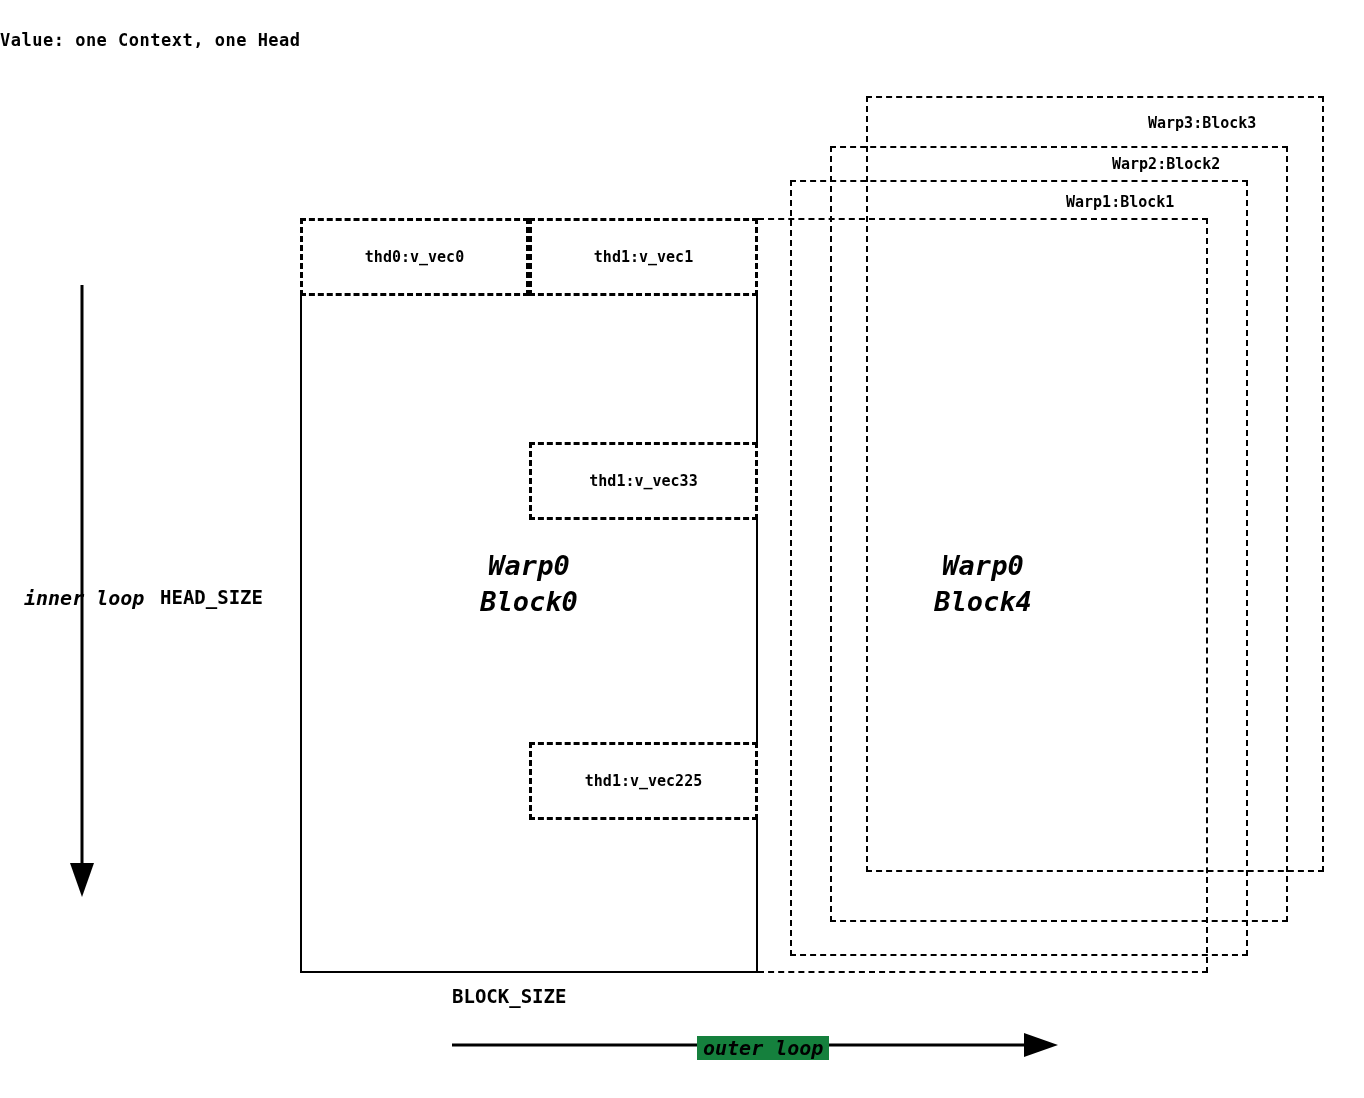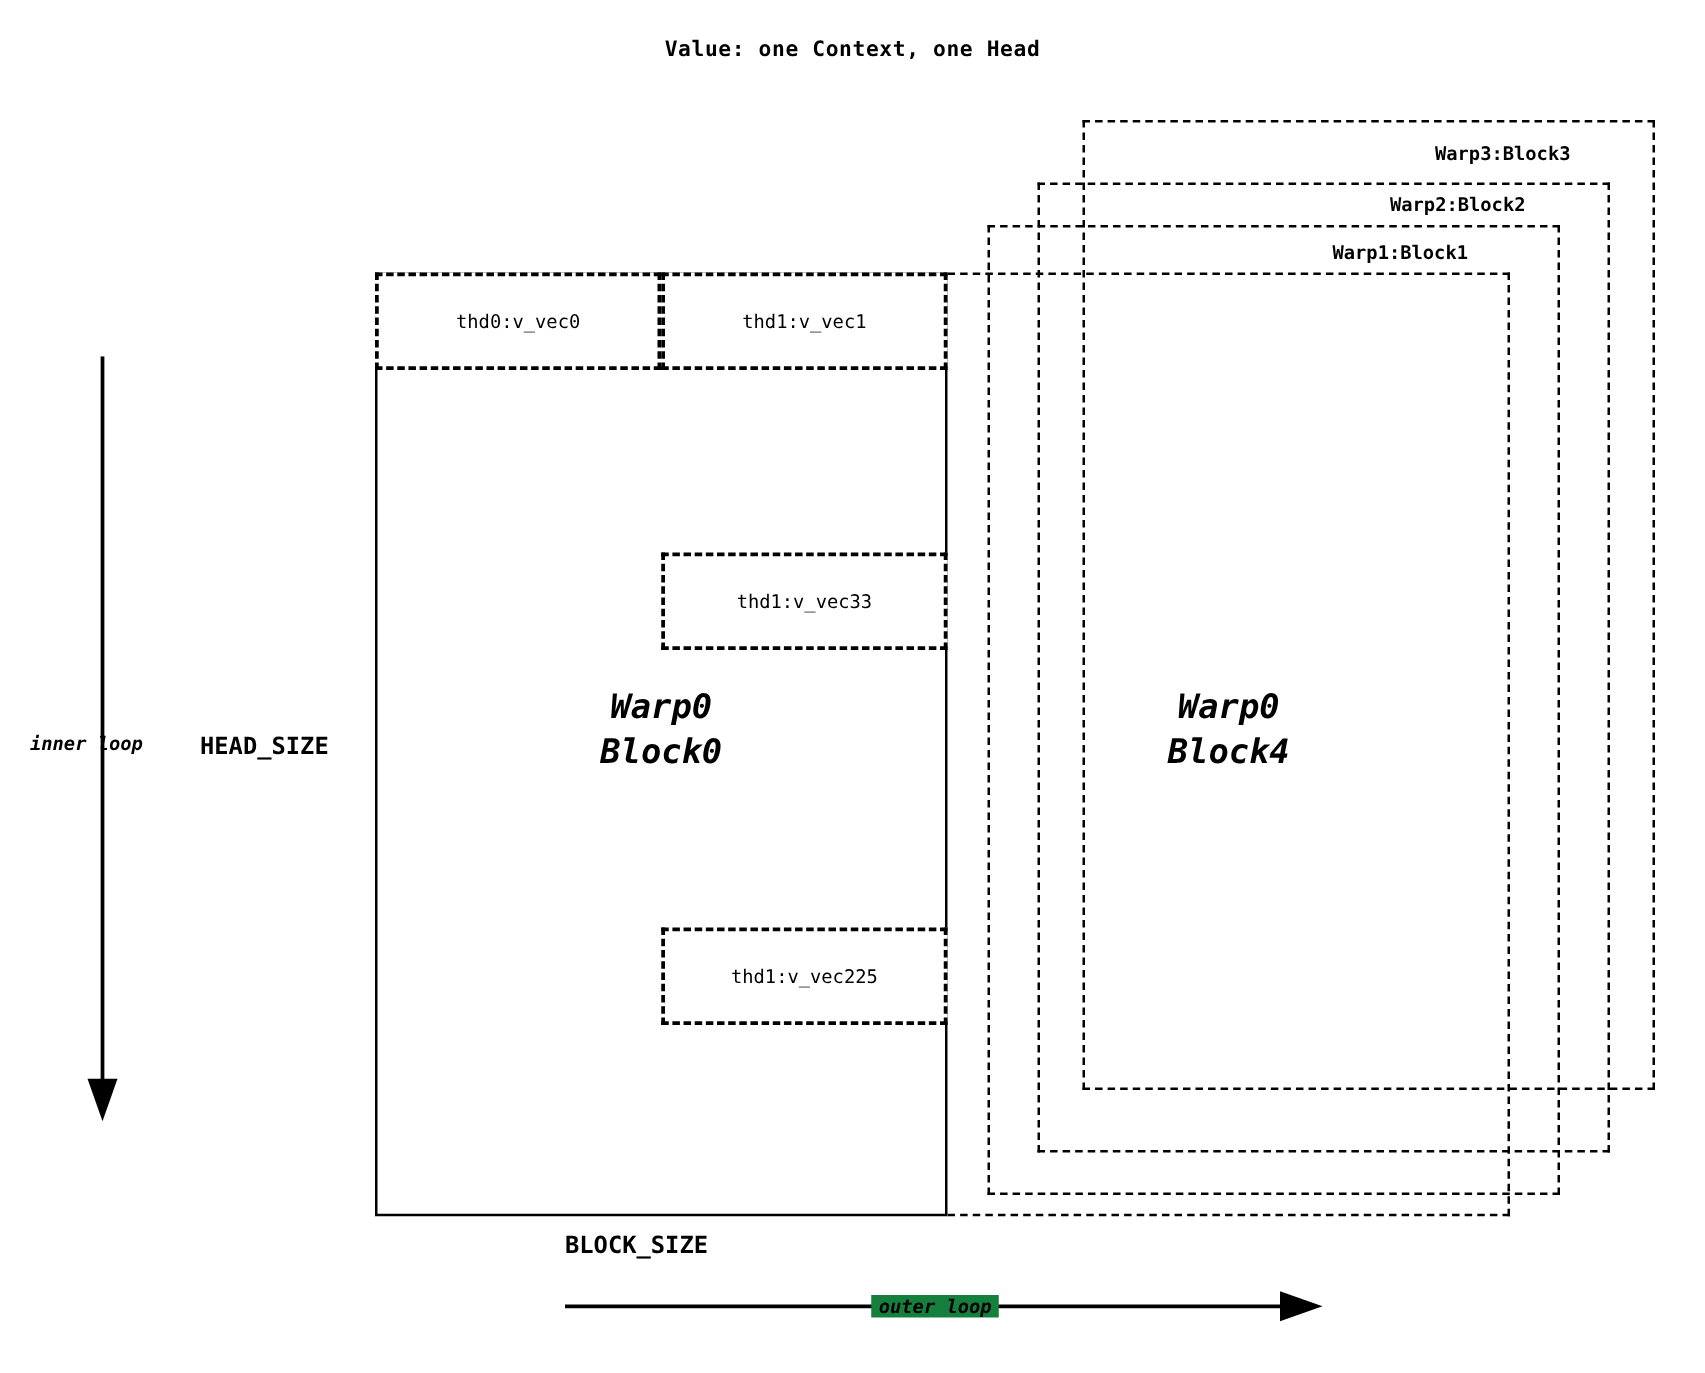--- a/index.html
+++ b/index.html
@@ -17,21 +17,20 @@
     height: 1098px;
     overflow: hidden;
   }
   .abs { position: absolute; }
 
   
   #title {
     left: 0;
     top: 30px;
     width: 1364px;
-    text-align: center;
     font-size: 17px;
     font-weight: bold;
     letter-spacing: 0.5px;
   }
 
   
   .back-block {
     border: 2px dashed #000;
     background: transparent;
     box-sizing: border-box;
@@ -66,21 +65,21 @@
   }
 
   
   .cell {
     border: 3px dashed #000;
     box-sizing: border-box;
     display: flex;
     align-items: center;
     justify-content: center;
     font-size: 15px;
-    font-weight: normal;
+    font-weight: bold;
     background: #fff;
     white-space: nowrap;
   }
 
   
   .warp-caption {
     text-align: center;
     font-size: 27px;
     font-weight: bold;
     font-style: italic;
@@ -88,21 +87,21 @@
     white-space: nowrap;
   }
 
   
   .axis-text {
     font-size: 19px;
     font-weight: bold;
     white-space: nowrap;
   }
   .loop-text {
-    font-size: 15px;
+    font-size: 20px;
     font-weight: bold;
     font-style: italic;
     white-space: nowrap;
   }
 </style>
 </head>
 <body>
 
 <div id="stage">
 

